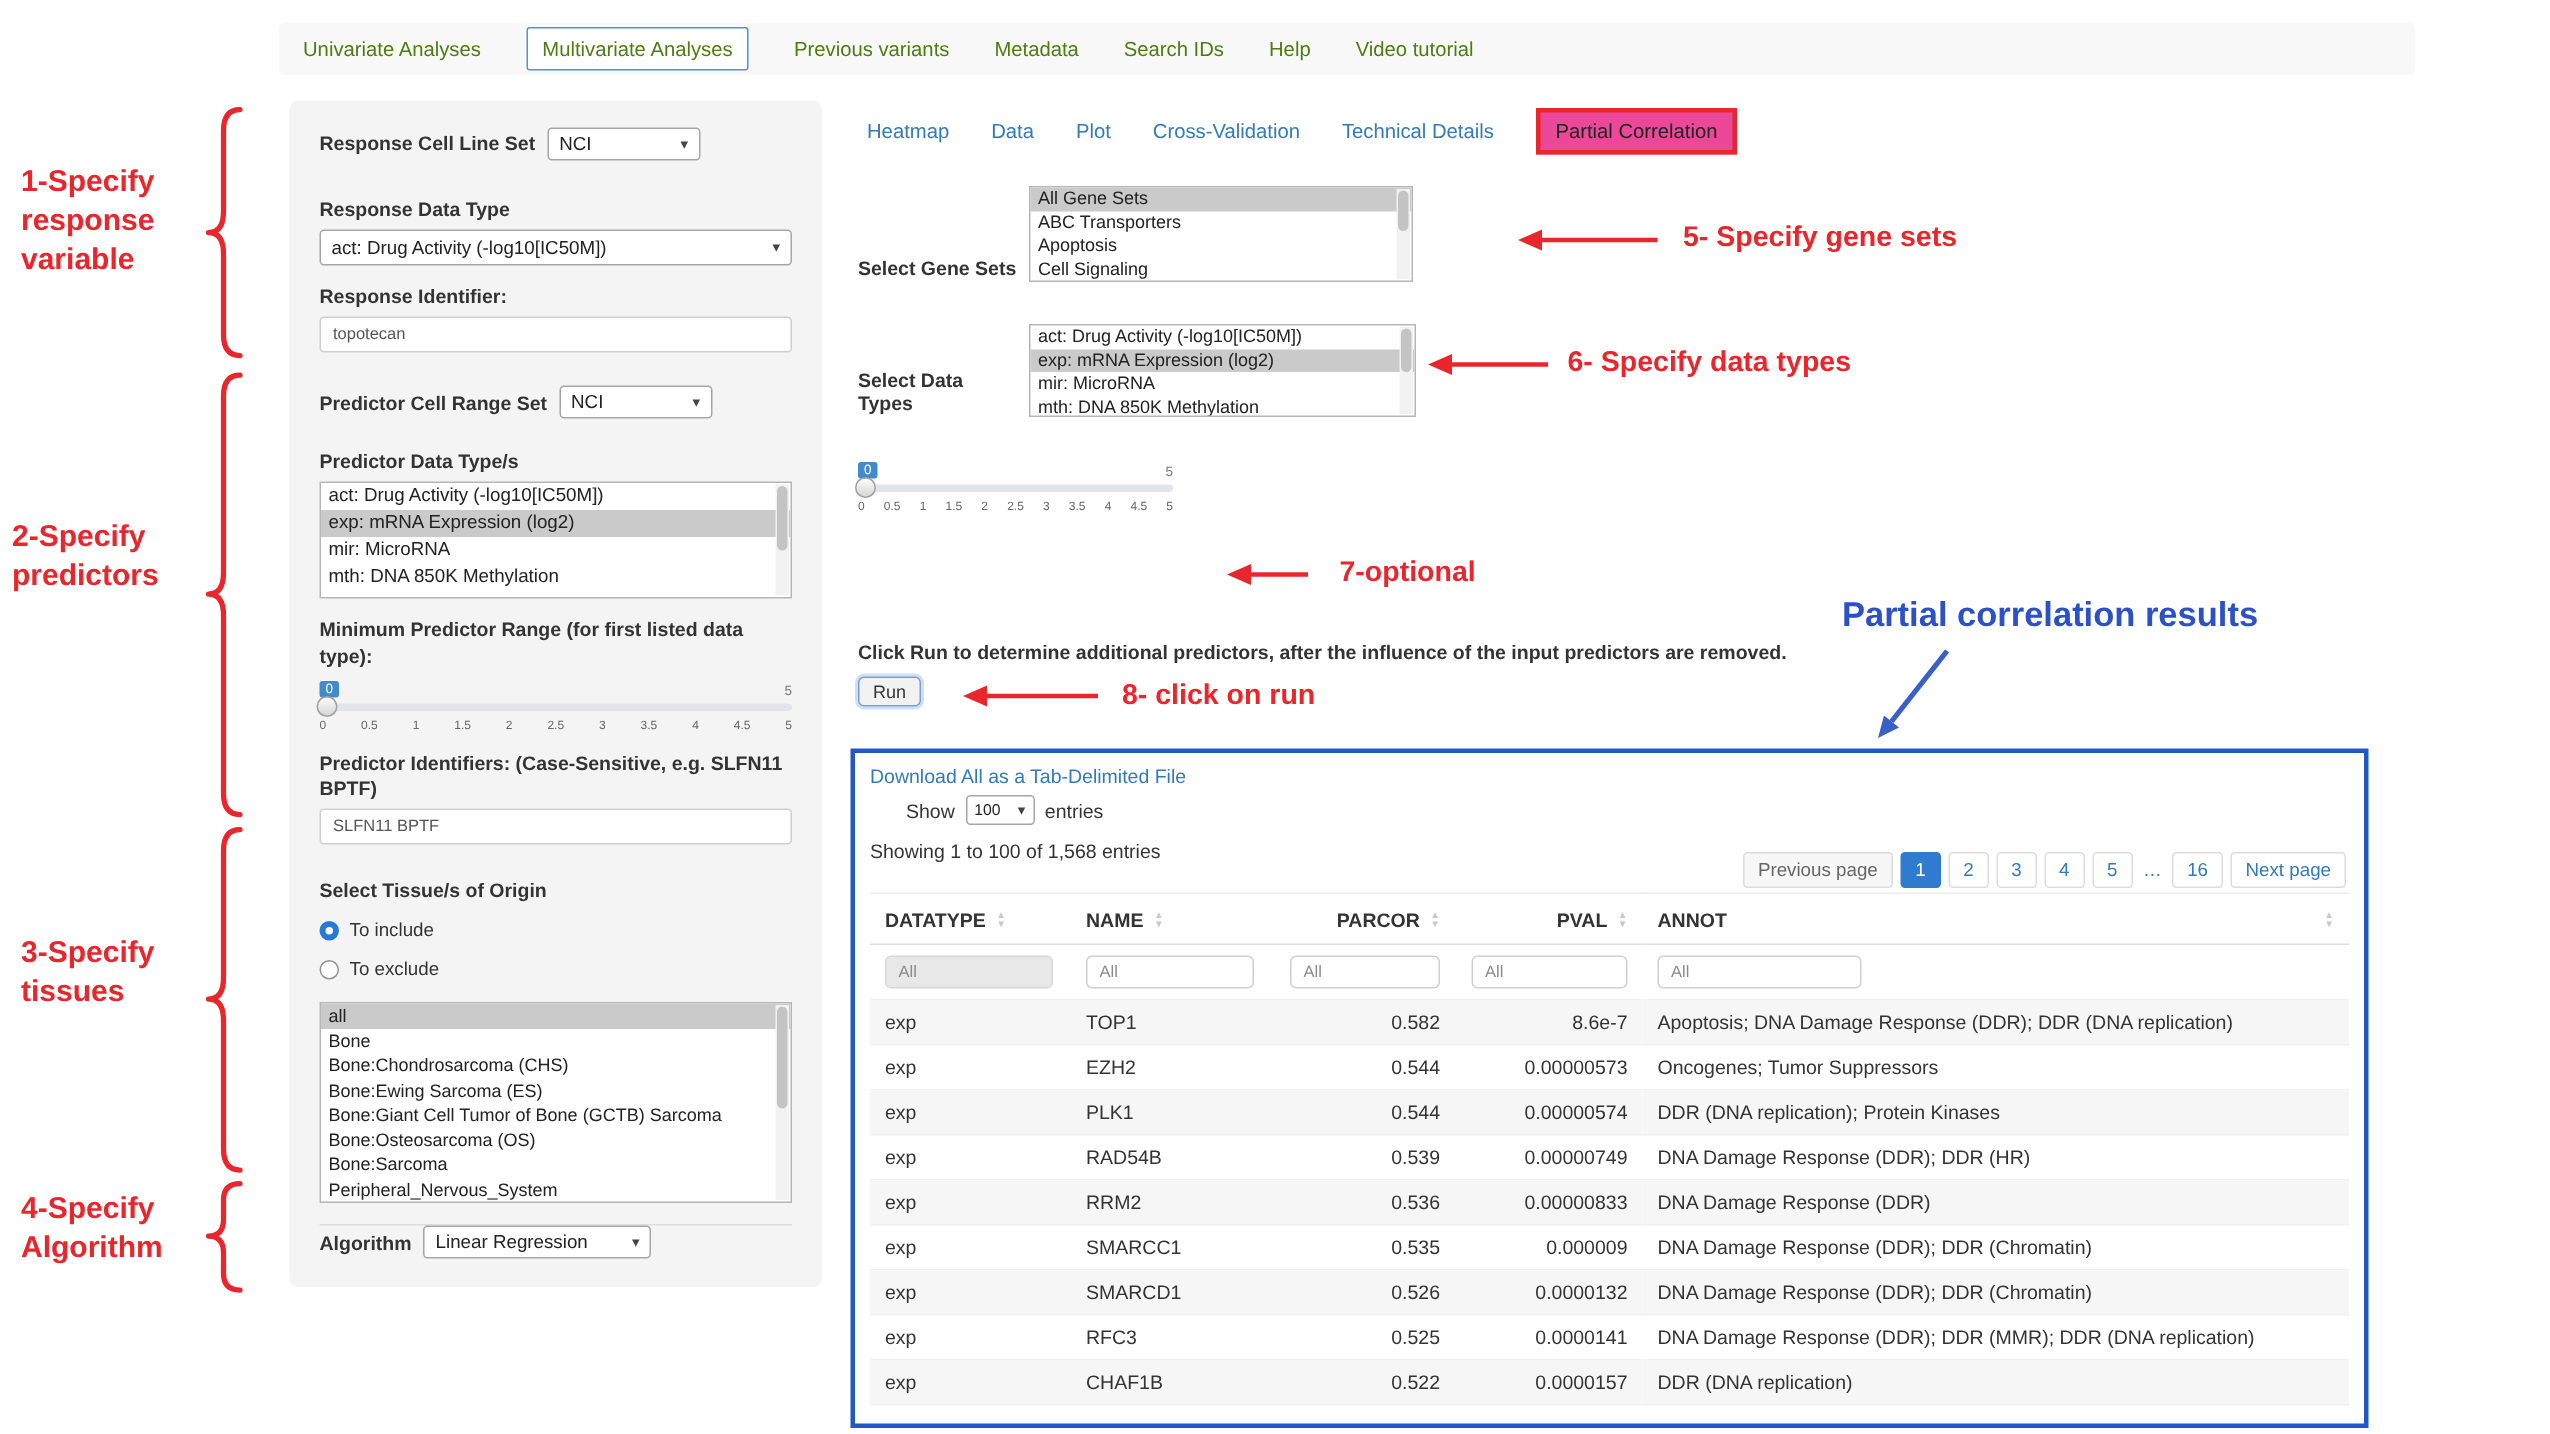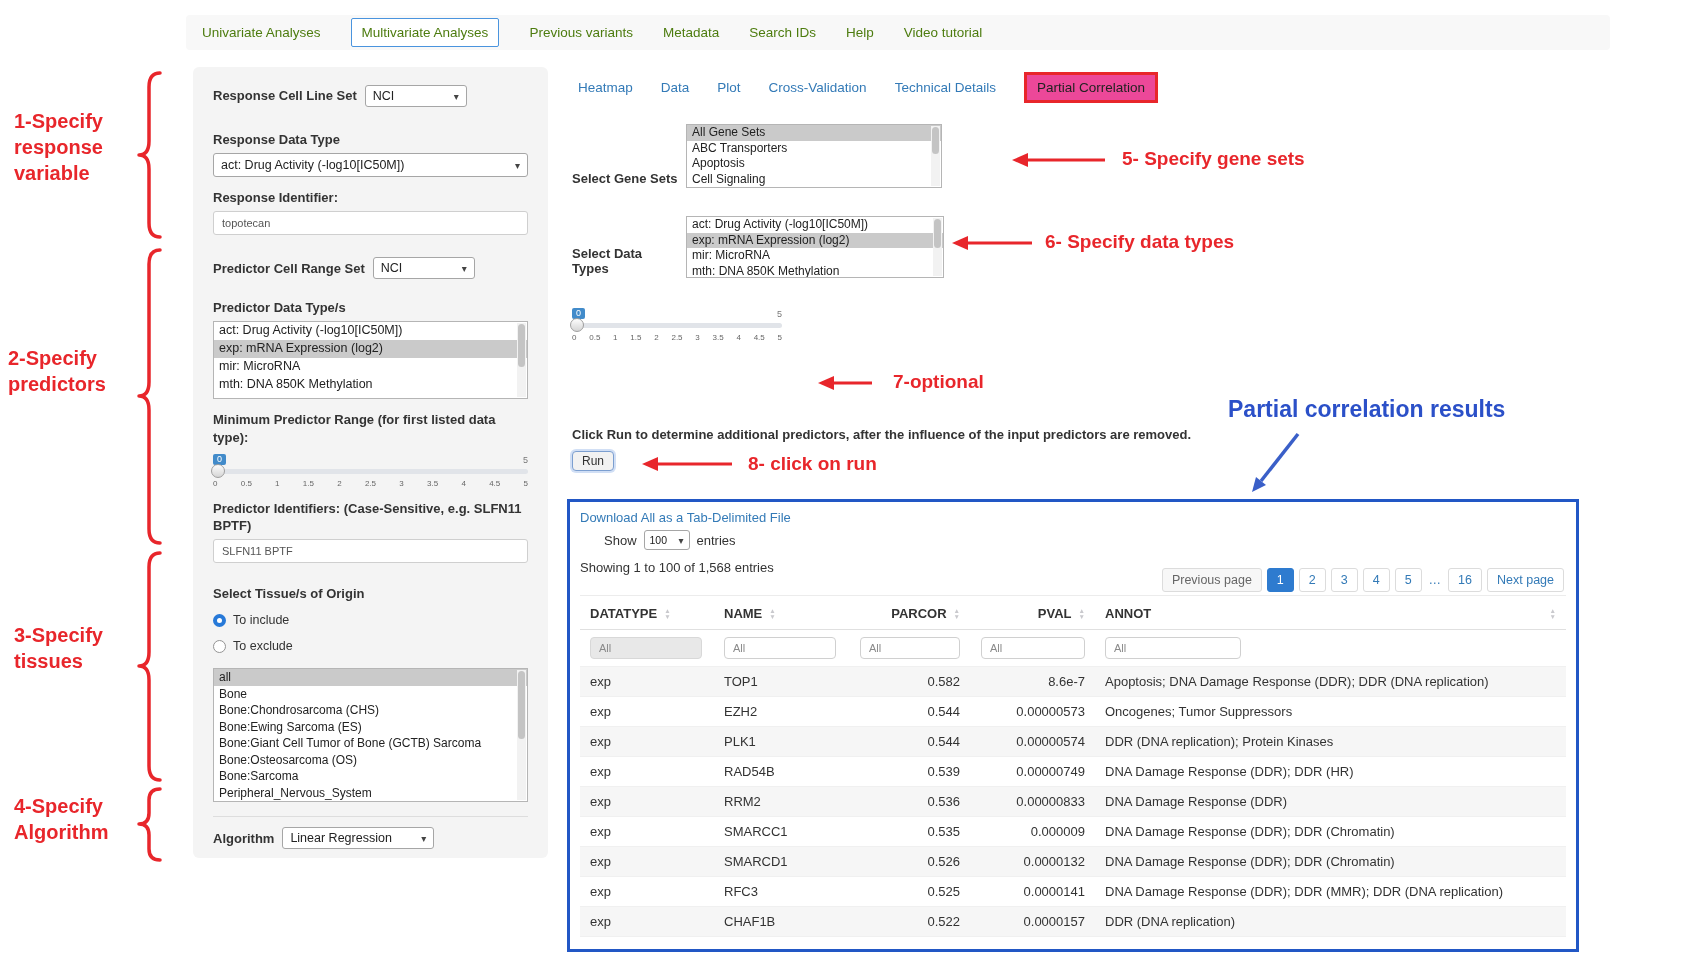--- a/index.html
+++ b/index.html
@@ -10,21 +10,21 @@
   .topnav{position:absolute;left:186px;top:15px;width:1424px;height:35px;background:#f8f8f8;
     display:flex;align-items:center;gap:30px;padding:0 16px;font-size:13.5px;color:#4d7c0f;border-radius:4px;}
   .nav-item{cursor:pointer;white-space:nowrap;}
   .nav-item.active{background:#fff;border:1px solid #4a94de;padding:6px 10px;border-radius:2px;}
 
   
   .sidebar{position:absolute;left:193px;top:67px;width:355px;height:791px;background:#f4f4f4;
     border-radius:6px;padding:18px 20px;}
   .lbl{font-weight:700;font-size:13px;color:#333;line-height:1.32;}
   .inline-row{display:flex;align-items:center;gap:8px;}
-  .mt5{margin-top:5px}.mt6{margin-top:6px}.mt8{margin-top:8px}.mt10{margin-top:10px}
+  .mt5{margin-top:5px}.mt6{margin-top:6px}.mt8{margin-top:8px}.mt10{}
   .mt12{margin-top:12px}.mt14{margin-top:14px}.mt20{margin-top:20px}
   .mt22{margin-top:22px}.mt24{margin-top:24px}
 
   .sel{display:inline-flex;align-items:center;justify-content:space-between;background:#fff;
     border:1px solid #a6a6a6;border-radius:3px;padding:2px 7px;font-size:12.5px;height:22px;cursor:pointer;color:#222;}
   .sel.full{display:flex;width:100%;height:24px;}
   .sel .car{margin-left:8px;font-size:10px;color:#444;}
   .txt{width:100%;height:24px;border:1px solid #cfcfcf;border-radius:3px;padding:2px 8px;
     font-size:11px;color:#555;background:#fff;}
 

